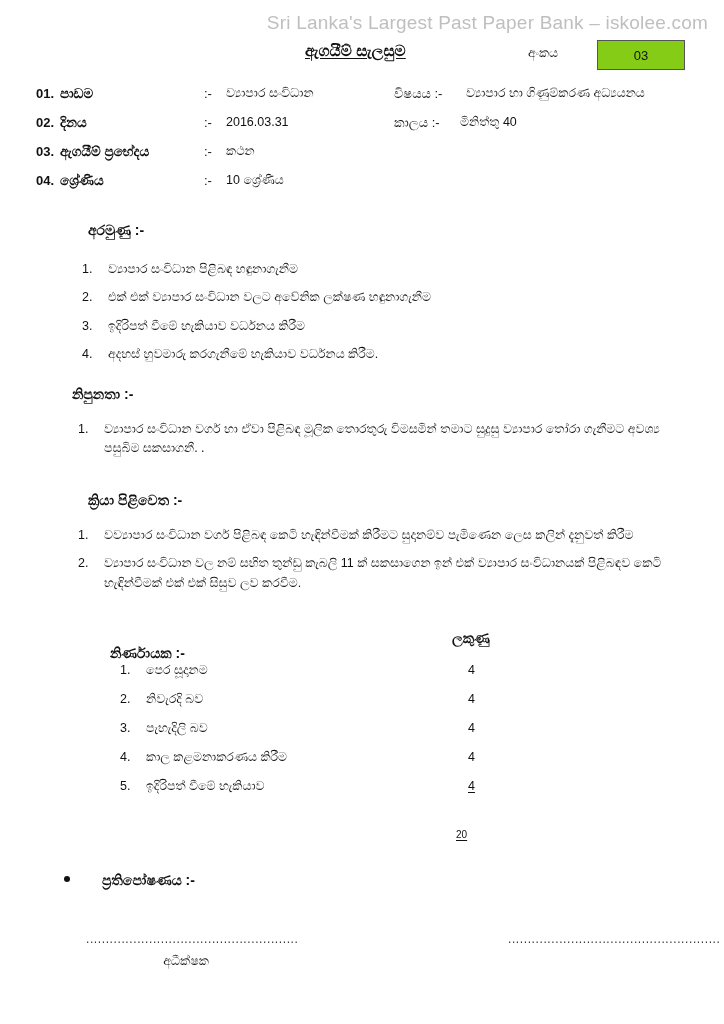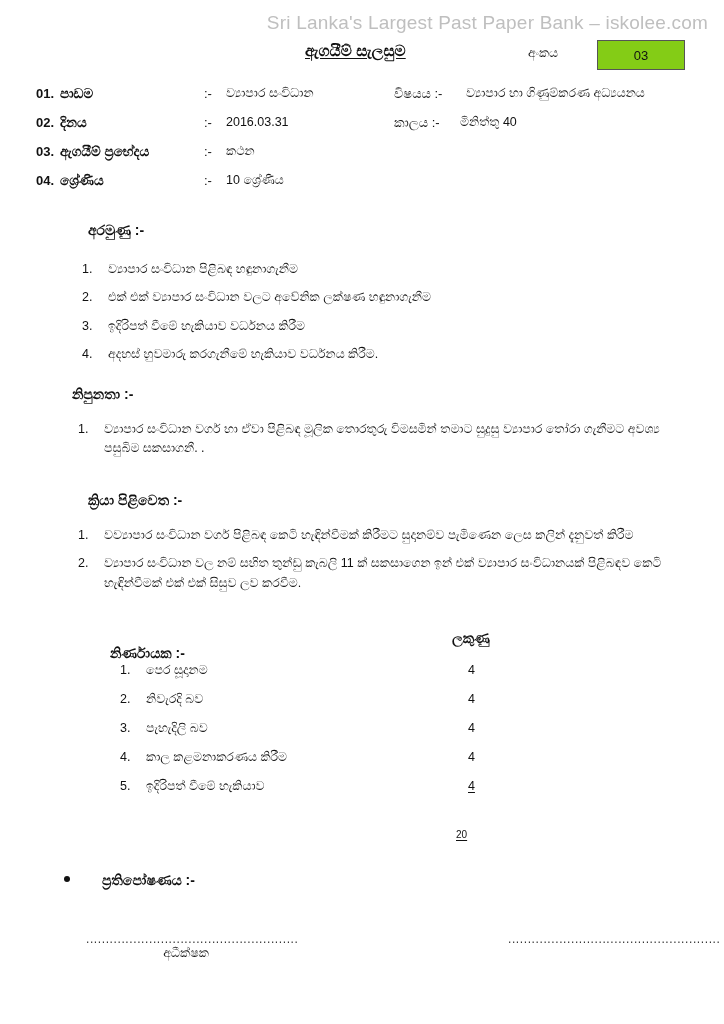--- a/index.html
+++ b/index.html
@@ -244,21 +244,21 @@
     min-height: 14px;
     min-width: 10px;
   }
   .sig-line {
     font-size: 12px;
     letter-spacing: 0.6px;
     color: #333333;
     white-space: nowrap;
   }
   .sig-caption {
-    margin-top: 0;
+    margin-top: 8px;
     font-size: 12.5px;
     white-space: nowrap;
   }
   .sig-left {
     position: absolute;
     left: 86px;
     top: 932px;
     width: 200px;
     text-align: center;
   }

